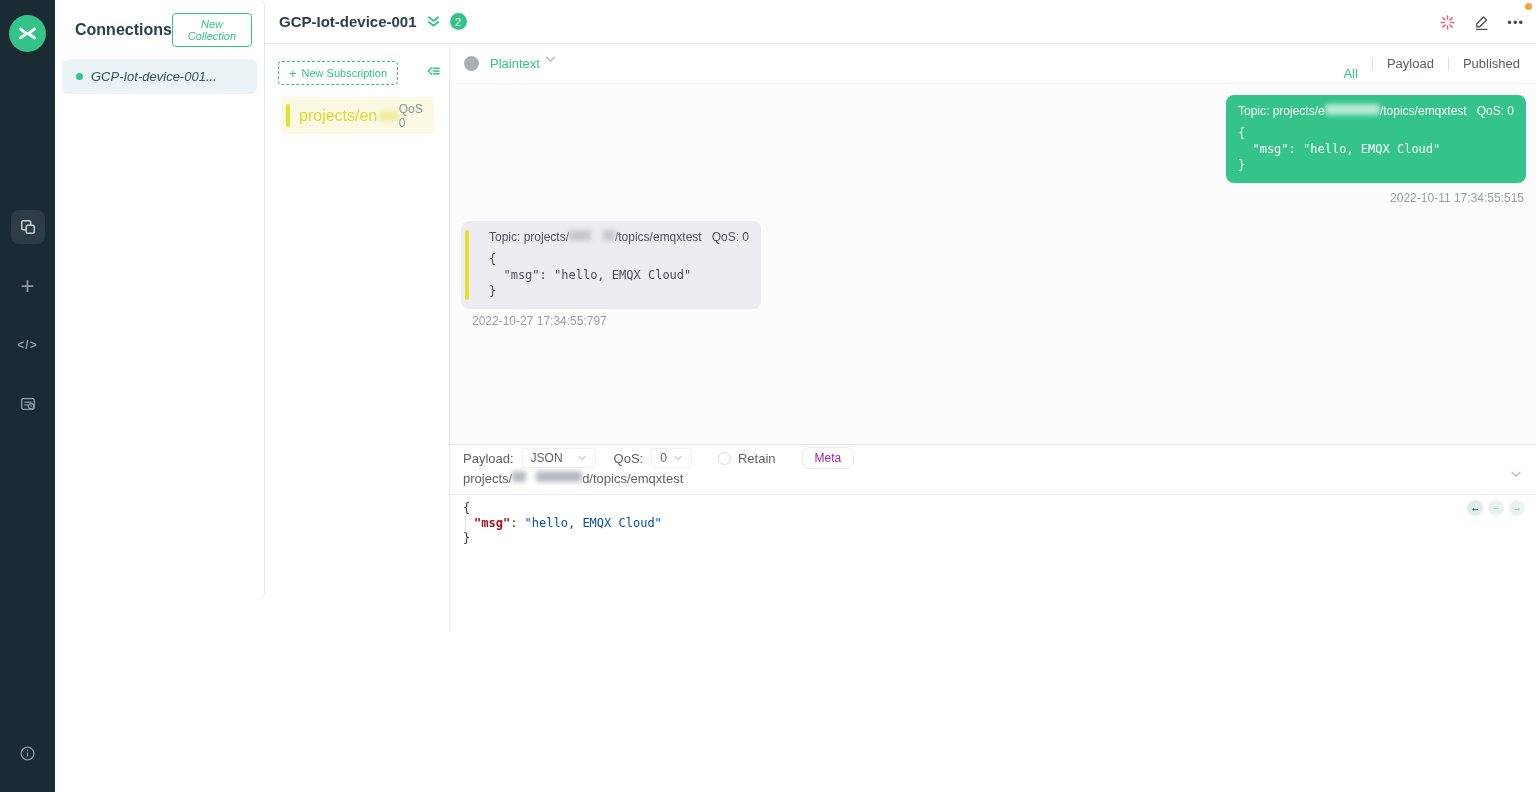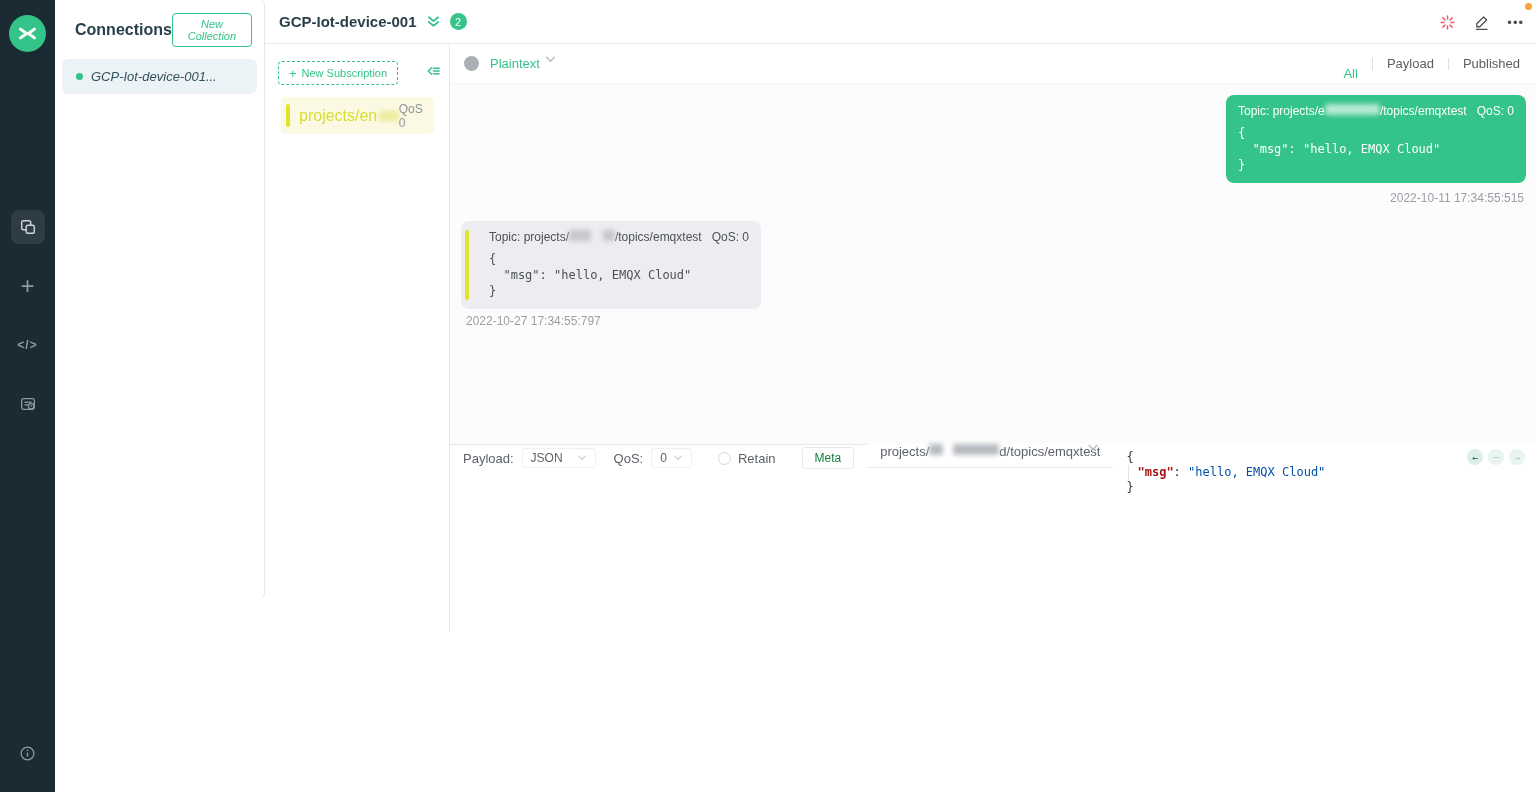--- a/index.html
+++ b/index.html
@@ -82,40 +82,40 @@
   .bubble { position:absolute; width:300px; border-radius:8px; padding:9px 12px 10px 12px; }
   .bubble-pub { top:11px; right:10px; background:#34c388; color:#fff; }
   .bubble-rec { top:137px; left:11px; background:#ececf1; color:#4c5158; padding-left:28px; }
   .rec-bar { position:absolute; left:4px; top:9px; bottom:9px; width:4px;
     background:#dfe32a; border-radius:2px; }
   .topic-line { font-size:12px; display:flex; align-items:baseline; margin-bottom:7px; white-space:nowrap; }
   .topic-qos { margin-left:auto; padding-left:10px; }
   .pl { font-family:"DejaVu Sans Mono", monospace; font-size:12px; line-height:16px; white-space:pre; }
   .ts { position:absolute; font-size:12px; color:#9a9fa5; }
   .ts-pub { top:107px; right:12px; }
-  .ts-rec { top:230px; left:16px; }
+  .ts-rec { top:230px; left:22px; }
 
   .redact { display:inline-block; height:11px; border-radius:2px;
     filter:blur(2.5px); vertical-align:baseline; }
   .redact.on-green { background:rgba(255,255,255,.65); }
   .redact.on-gray { background:#c6c6cd; }
   .redact.on-input { background:#b6bac0; }
   .redact.on-yellow { background:#eced9d; height:10px; }
 
   
-  .pub { height:188px; background:#fff; display:flex; flex-direction:row; }
+  .pub { height:188px; background:#fff; display:flex; flex-direction:column; }
   .pub-controls { height:27px; border-top:1px solid #e4e7ea; display:flex;
     align-items:center; padding:0 13px; gap:8px; font-size:13px; color:#5c6268; }
   .mini-select { display:flex; align-items:center; gap:14px; border:1px solid #eef0f2;
     border-radius:3px; padding:2px 8px; font-size:12px; color:#5c6268; cursor:pointer; }
   .qos-label { margin-left:10px; }
   .retain { display:flex; align-items:center; gap:7px; margin-left:18px; cursor:pointer; }
   .radio { width:13px; height:13px; border-radius:50%; border:1px solid #d4d8dc; background:#fff; }
-  .btn-meta { margin-left:18px; border:1px solid #e8eaec; color:#15803d; background:#fff;
-    font-size:12px; padding:3px 12px; border-radius:3px; font-family:inherit; }
+  .btn-meta { margin-left:18px; border:1px solid #e8eaec; color:#a21caf; background:#fff;
+    font-size:12px; padding:3px 12px; border-radius:8px; font-family:inherit; }
   .topic-row { height:24px; border-bottom:1px solid #e7e9ec; display:flex;
     align-items:flex-start; padding:0 13px; font-size:13px; color:#5c6268; position:relative; }
   .topic-caret { position:absolute; right:14px; }
   .editor { flex:1; position:relative; padding:6px 0 0 13px;
     font-family:"DejaVu Sans Mono", monospace; font-size:12px; line-height:15px; color:#33383d; }
   .ed-line { white-space:pre; }
   .ed-key { color:#a31515; font-weight:bold; }
   .ed-str { color:#0451a5; }
   .ed-guide { border-left:1px solid #e0e3e6; margin-left:2px; padding-left:8px; }
   .hist { position:absolute; top:5px; right:11px; display:flex; gap:5px; }

